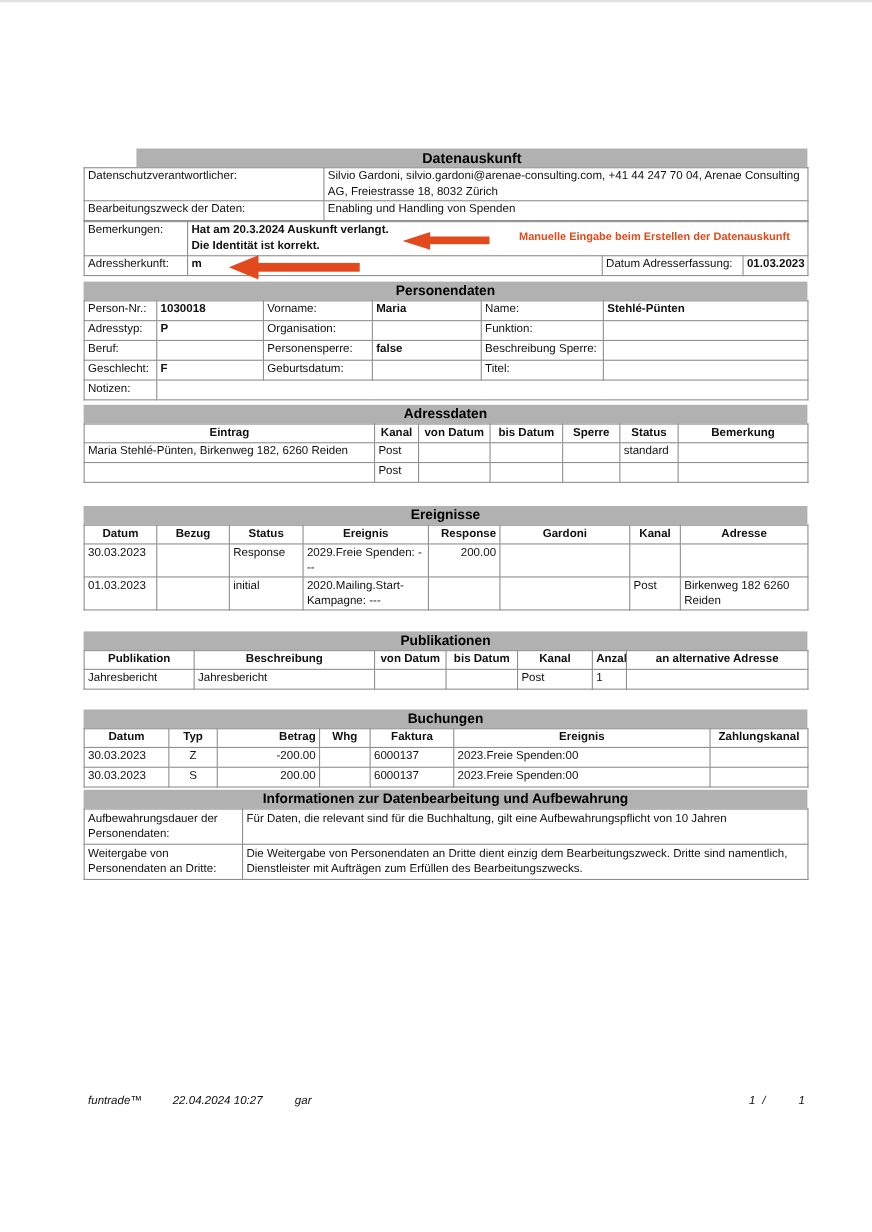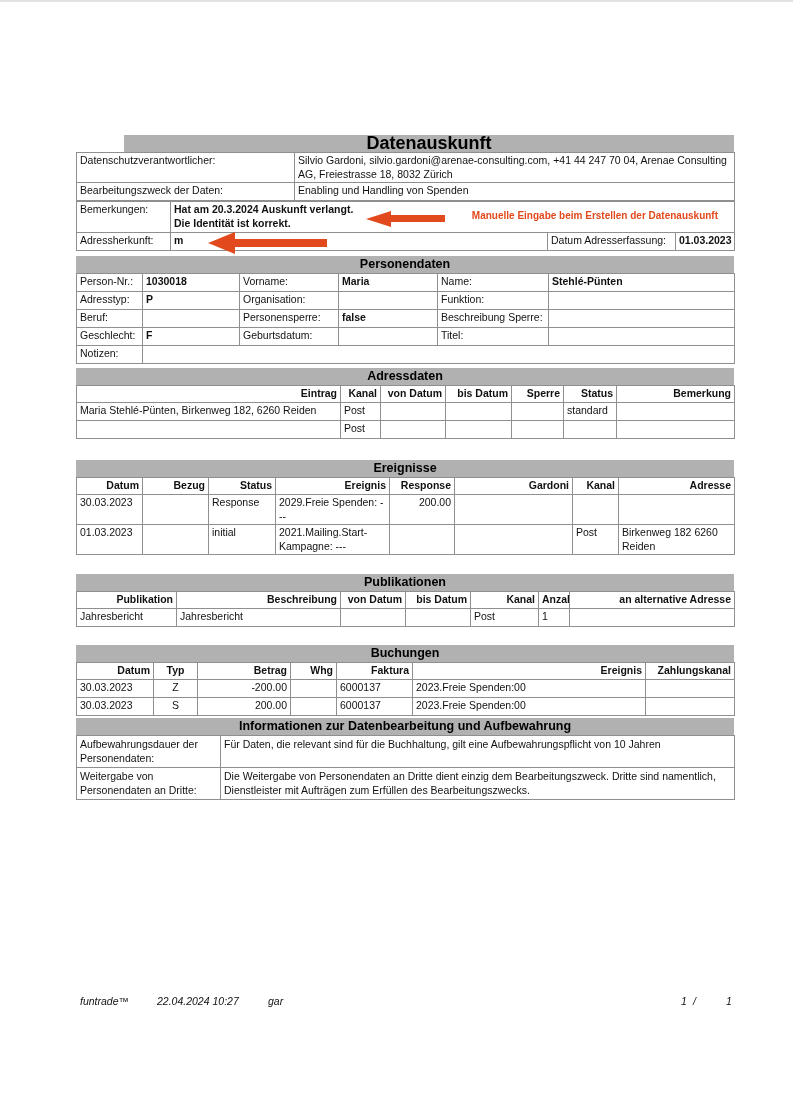--- a/index.html
+++ b/index.html
@@ -7,28 +7,28 @@
     position:relative; width:793px; height:1120px; background:#ffffff;
     font-family:"Liberation Sans", sans-serif; color:#111; overflow:hidden;
   }
   .page-top-edge { position:absolute; top:0; left:0; width:793px; height:2px; background:#e2e2e2; }
   .doc { position:absolute; left:76px; top:135px; width:658px; }
 
   .sec-bar {
     background:#b1b1b1; height:17px; line-height:17px; text-align:center;
     font-weight:bold; font-size:12.5px; color:#000;
   }
-  .sec-bar.main { font-size:18px;margin-left:48px; }
+  .sec-bar.main { font-size:13px;margin-left:48px; }
 
   table { border-collapse:collapse; width:658px; table-layout:fixed; }
   td, th {
     border:1px solid #8f8f8f; font-size:10.5px; padding:1px 3px;
     vertical-align:top; line-height:13.5px; overflow:hidden; color:#111;
   }
-  th { font-weight:bold; text-align:right; white-space:nowrap; height:14px; }
+  th { font-weight:bold; text-align:center; white-space:nowrap; height:14px; }
   td { height:15px; }
   .b  { font-weight:bold; }
   .tr { text-align:right; }
   .tc { text-align:center; }
   .nw { white-space:nowrap; }
 
   .m-pers  { margin-top:5px; }
   .m-adr   { margin-top:4px; }
   .m-erg   { margin-top:21px; }
   .m-pub   { margin-top:19px; }
@@ -236,21 +236,21 @@
         <td>2029.Freie Spenden: ---</td>
         <td class="tr">200.00</td>
         <td></td>
         <td></td>
         <td></td>
       </tr>
       <tr>
         <td>01.03.2023</td>
         <td></td>
         <td>initial</td>
-        <td>2021.Mailing.Start-Kampagne: ---</td>
+        <td>2020.Mailing.Start-Kampagne: ---</td>
         <td class="tr"></td>
         <td></td>
         <td>Post</td>
         <td>Birkenweg 182 6260 Reiden</td>
       </tr>
     </tbody>
       </table>
 
     <div class="sec-bar m-pub">Publikationen</div>
     <table>

